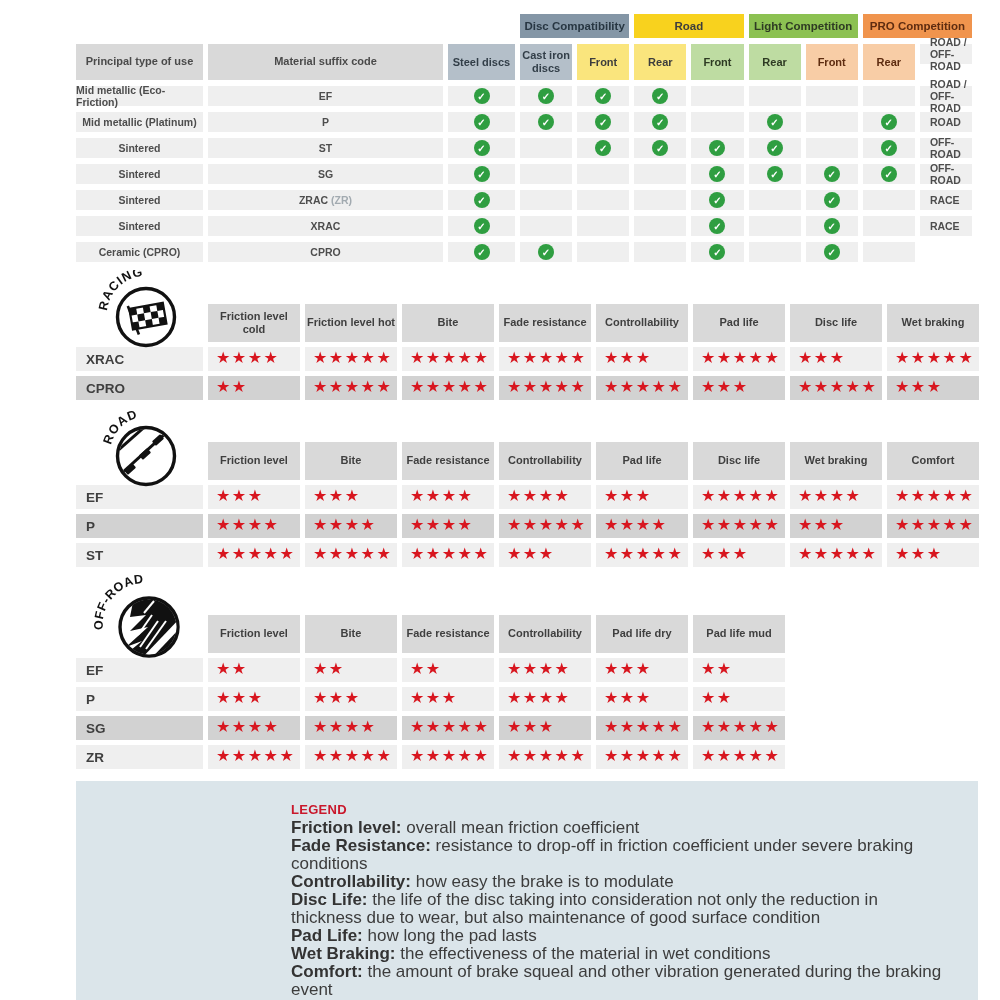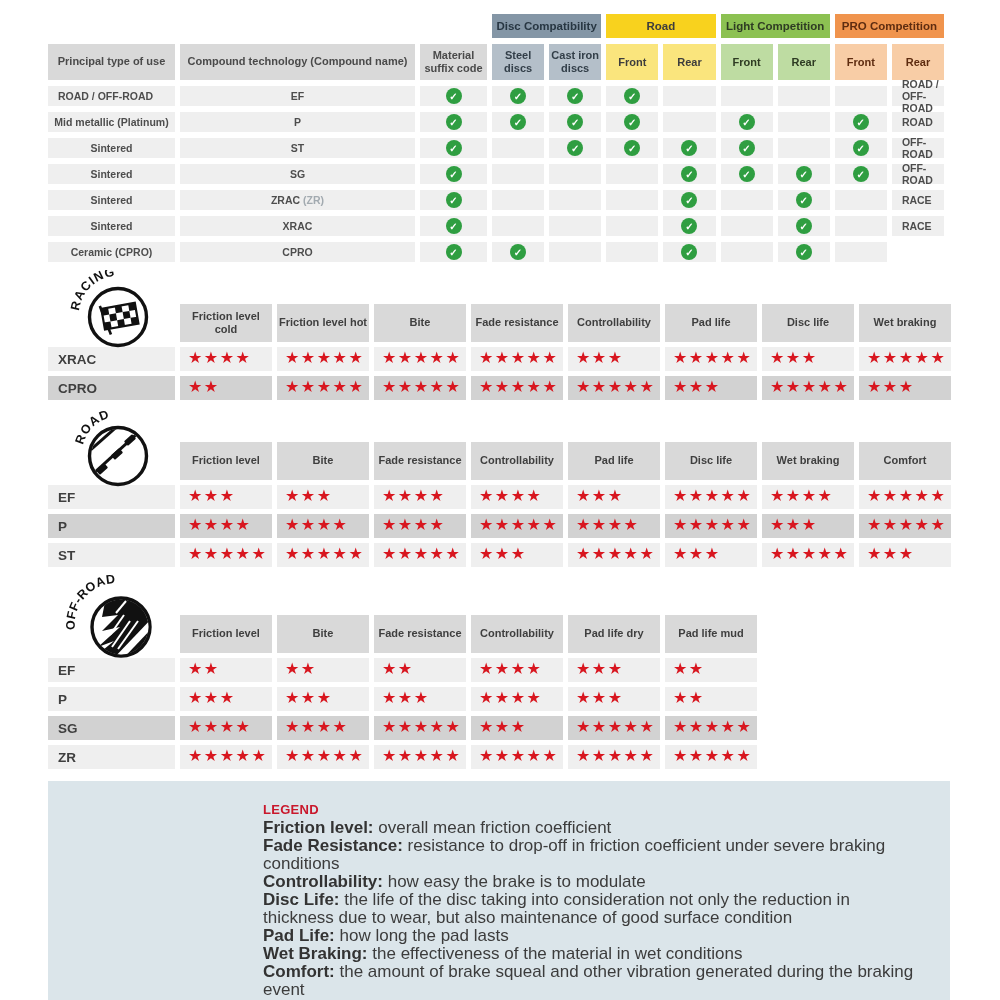--- a/index.html
+++ b/index.html
@@ -1,17 +1,17 @@
 <!DOCTYPE html>
 <html style="--header-gray: #d9d9d9; --row-light: #efefef; --row-dark: #d2d2d2; --disc-header: #8496a6; --disc-sub: #b4bfc9; --road-header: #f8d21e; --road-sub: #fae57d; --light-header: #8cc152; --light-sub: #bedca2; --pro-header: #f0944d; --pro-sub: #f8cda6; --check-green: #2f9e41; --star-red: #d8161f; --legend-bg: #dbe5ea; --legend-title-red: #c9182c;"><head>
 <meta charset="utf-8">
 <style>
   html,body{margin:0;padding:0;background:#fff;}
   .page{width:1000px;height:1000px;position:relative;background:#fff;box-sizing:border-box;
-        padding-top:14px;overflow:hidden;font-family:"Liberation Sans",sans-serif;color:#4a4a4a;}
+        padding-top:14px;overflow:hidden;font-family:"Liberation Sans",sans-serif;color:#4a4a4a;padding-left:28px;}
 
   
   .compat{margin-left:48px;width:896px;display:grid;
           grid-template-columns:127px 235px 67px repeat(8,1fr);gap:6px 5px;}
   .compat .spacer{grid-column:1 / span 3;}
   .grp{grid-column:span 2;height:24px;display:flex;align-items:center;justify-content:center;
        font-size:11.5px;font-weight:bold;}
   .grp-disc{background:var(--disc-header,#8496a6);color:#273642;}
   .grp-road{background:var(--road-header,#f8d21e);color:#3d3d3d;}
   .grp-light{background:var(--light-header,#8cc152);color:#2e3b23;}
@@ -67,31 +67,31 @@
 
 <div class="page">
 
   <div class="compat">
       <div class="spacer"></div>
       <div class="grp grp-disc">Disc Compatibility</div>
       <div class="grp grp-road">Road</div>
       <div class="grp grp-light">Light Competition</div>
       <div class="grp grp-pro">PRO Competition</div>
       <div class="colhead">Principal type of use</div>
-      <div class="colhead">Compound technology (Compound name)</div>
       <div class="colhead">Material suffix code</div>
       <div class="sub sub-disc">Steel discs</div>
       <div class="sub sub-disc">Cast iron discs</div>
       <div class="sub sub-road">Front</div>
       <div class="sub sub-road">Rear</div>
       <div class="sub sub-light">Front</div>
       <div class="sub sub-light">Rear</div>
       <div class="sub sub-pro">Front</div>
       <div class="sub sub-pro">Rear</div>
       <div class="cell use-cell">ROAD / OFF-ROAD</div>
+      <div class="cell mid-cell">Mid metallic (Eco-Friction)</div>
       <div class="cell suffix-cell">EF</div>
       <div class="cell check-cell">
         <div class="check">✓</div>
       </div>
       <div class="cell check-cell">
         <div class="check">✓</div>
       </div>
       <div class="cell check-cell">
         <div class="check">✓</div>
       </div>

